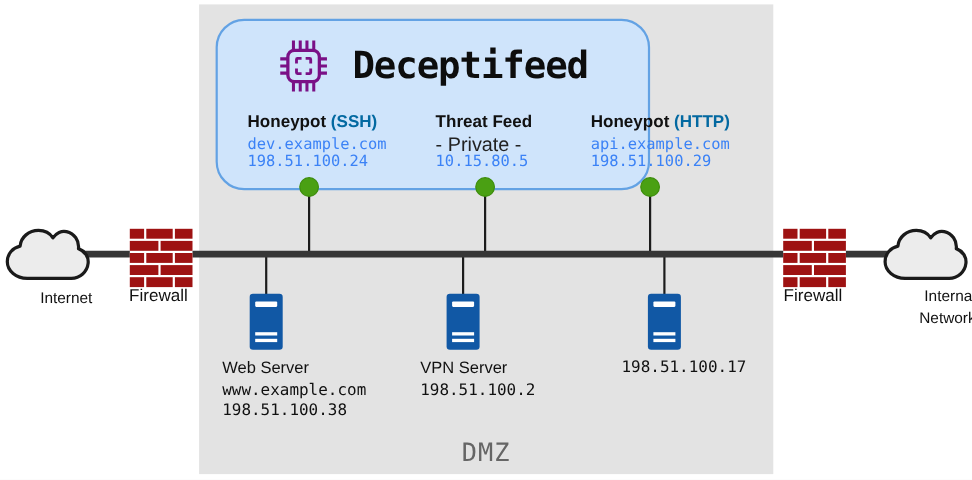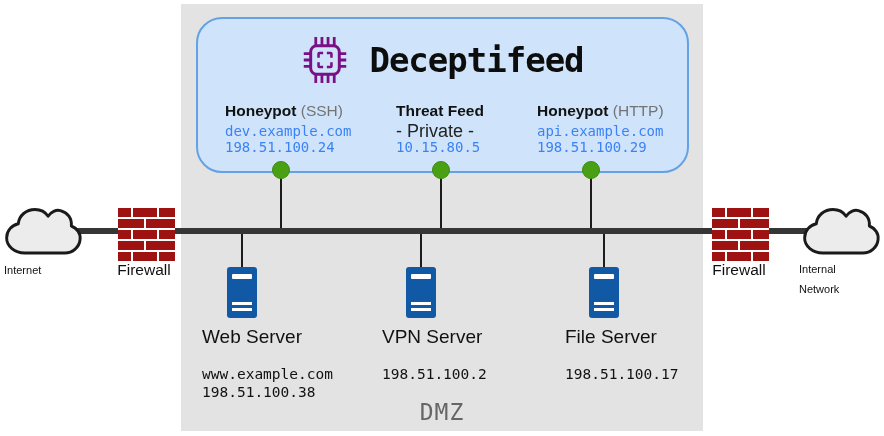--- a/index.html
+++ b/index.html
@@ -25,47 +25,47 @@
   .tap-2{left:440px;top:172px;height:60px}
   .tap-3{left:590px;top:172px;height:60px}
   .srv-1{left:241px;top:233px;height:35px}
   .srv-2{left:420px;top:233px;height:35px}
   .srv-3{left:603px;top:233px;height:35px}
 
   .backbone{position:absolute;left:60px;top:228px;width:764px;height:6px;
             background:var(--backbone-dark);border-radius:2px}
 
   
-  .feed-panel{position:absolute;left:196px;top:17px;width:493px;height:156px;
+  .feed-panel{position:absolute;left:196px;top:17px;width:395px;height:156px;
               background:var(--feed-panel-bg);border:2px solid var(--feed-panel-border);
               border-radius:26px}
   .feed-header{display:flex;align-items:center;justify-content:center;gap:20px;
                margin-top:13px;height:56px}
   .feed-title{font-family:"DejaVu Sans Mono",monospace;font-weight:700;font-size:34px;
               letter-spacing:-1px;color:#0d0d0d}
 
   .hp-col{position:absolute;white-space:nowrap}
   .hp-col-1{left:225px;top:102px}
   .hp-col-2{left:396px;top:102px}
   .hp-col-3{left:537px;top:102px}
   .hp-name{font-size:15.5px;margin-bottom:3px}
   .hp-name .b{font-weight:700}
-  .hp-name .q{font-weight:400;color:#737373}
+  .hp-name .q{font-weight:700;color:#0369a1}
   .hp-line{font-family:"DejaVu Sans Mono",monospace;font-size:14px;line-height:16px;color:#3b82f6}
   .hp-line.sans{font-family:"Liberation Sans",sans-serif;font-size:18px;color:#222}
 
   .dot{position:absolute;width:18px;height:18px;border-radius:50%;top:161px;
        background:var(--connector-green);border:1px solid #3c8c0a}
   .dot-1{left:272px}.dot-2{left:432px}.dot-3{left:582px}
 
   
   .cloud{position:absolute;width:80px;height:54px}
   .cloud-left{left:3px;top:205px}
   .cloud-right{left:801px;top:205px}
-  .cloud-label{position:absolute;text-align:left;font-size:11px;color:#111;line-height:19.5px}
+  .cloud-label{position:absolute;text-align:right;font-size:14px;color:#111;line-height:19.5px}
   .lab-internet{left:4px;top:261px;width:80px}
   .lab-internal{left:799px;top:260px;width:88px}
 
   
   .firewall{position:absolute;top:208px;width:57px;height:53px;background:#fff;
             display:flex;flex-direction:column;gap:2px}
   .fw-left{left:118px}.fw-right{left:712px}
   .fw-row{display:flex;gap:2px;flex:1}
   .fw-row div{background:var(--brick-red)}
   .fw-a .b1{flex:24}.fw-a .b2{flex:46}.fw-a .b3{flex:30}
@@ -76,21 +76,21 @@
   
   .tower{position:absolute;top:267px;width:30px;height:51px;border-radius:3px;
          background:var(--server-blue)}
   .tw-1{left:227px}.tw-2{left:406px}.tw-3{left:589px}
   .tower .slot{position:absolute;left:5px;right:5px;top:7px;height:5px;background:#fff;border-radius:1px}
   .tower .vent1{position:absolute;left:5px;right:5px;top:35px;height:3px;background:#fff}
   .tower .vent2{position:absolute;left:5px;right:5px;top:41px;height:3px;background:#fff}
 
   .srv-col{position:absolute;top:326px;white-space:nowrap}
   .sc-1{left:202px}.sc-2{left:382px}.sc-3{left:565px}
-  .srv-name{font-size:19px;margin-bottom:18px;color:#111}
+  .srv-name{font-size:15px;margin-bottom:4px;color:#111}
   .srv-line{font-family:"DejaVu Sans Mono",monospace;font-size:14.5px;line-height:17.5px;color:#111}
 </style>
 </head>
 <body>
 
 <div class="stage">
 
   <div class="dmz-panel"></div>
 
   <div class="vline tap-1"></div>
@@ -231,19 +231,18 @@
   <div class="srv-col sc-1">
     <div class="srv-name">Web Server</div>
     <div class="srv-line">www.example.com</div>
     <div class="srv-line">198.51.100.38</div>
   </div>
   <div class="srv-col sc-2">
     <div class="srv-name">VPN Server</div>
     <div class="srv-line">198.51.100.2</div>
   </div>
   <div class="srv-col sc-3">
-    <div class="srv-name">File Server</div>
     <div class="srv-line">198.51.100.17</div>
   </div>
 
   <div class="dmz-label">DMZ</div>
 
 </div>
 
 </body></html>

